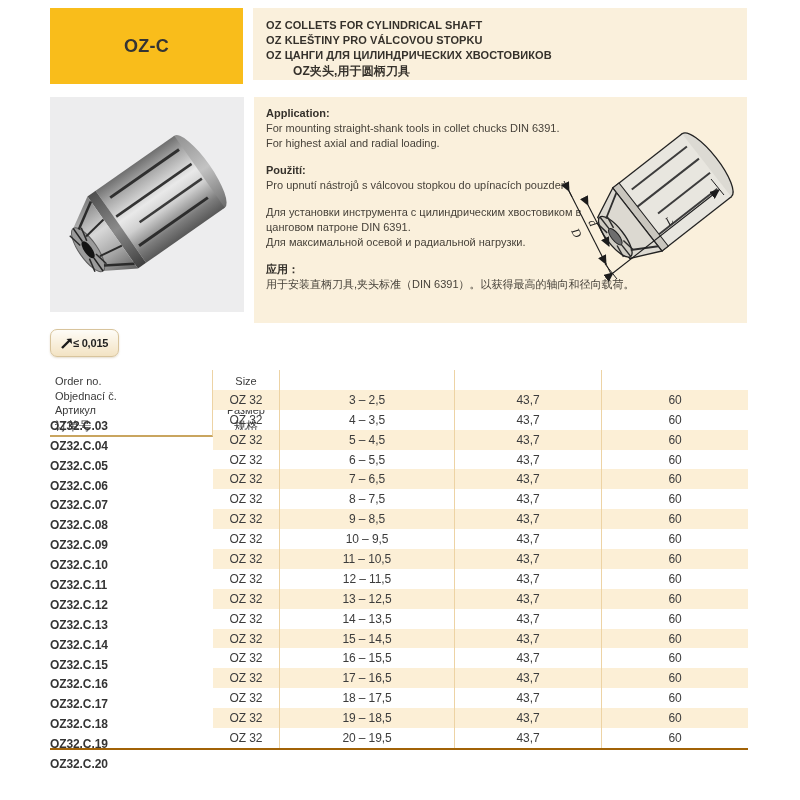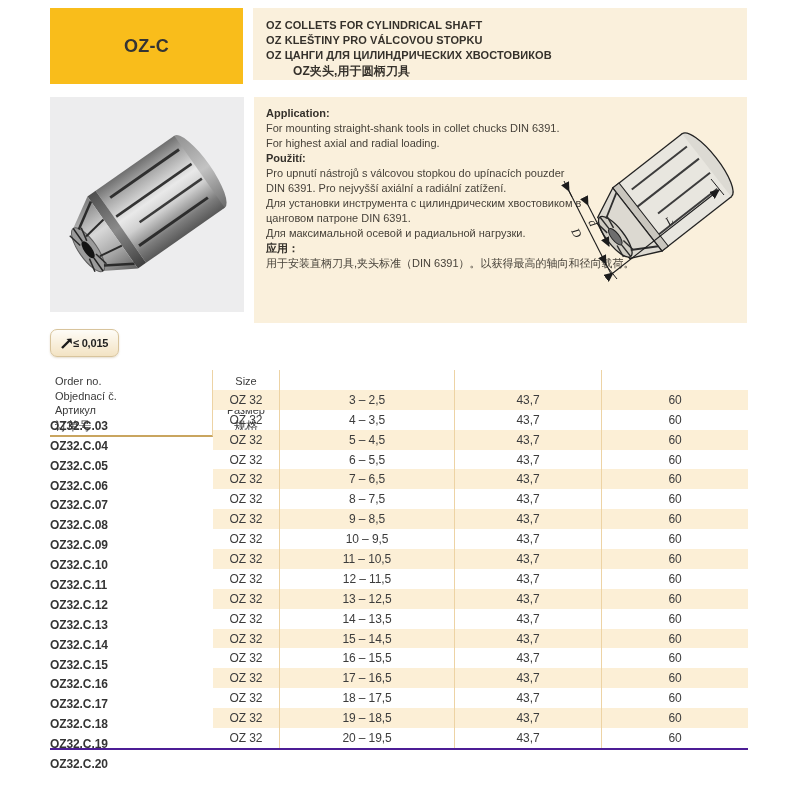--- a/index.html
+++ b/index.html
@@ -32,21 +32,21 @@
     left:50px;top:97px;width:194px;height:215px;
     background:#EDEDEE;
     display:flex;align-items:center;justify-content:center;
   }
   .info-panel{
     left:254px;top:97px;width:493px;height:226px;
     background:#FAF0DC;
     box-sizing:border-box;
   }
   .desc{position:absolute;left:12px;top:9px;width:330px;}
-  .sec{margin-top:0;}
+  .sec{margin-top:12px;}
   .sec:first-child{margin-top:0;}
   .sec-title{font-size:11px;line-height:15px;font-weight:700;color:#35312b;}
   .sec-line{font-size:11px;line-height:15px;color:#47423a;white-space:nowrap;}
   .diagram-wrap{position:absolute;left:293px;top:24px;width:200px;height:175px;}
 
   
   .badge{
     left:50px;top:329px;height:28px;
     display:inline-flex;align-items:center;gap:0;
     padding:0 10px 0 9px;box-sizing:border-box;
@@ -55,21 +55,21 @@
     box-shadow:0 1px 2px rgba(150,120,60,.25);
     font-size:11px;font-weight:700;color:#1f1f1f;letter-spacing:-.2px;
   }
 
   
   .tbl{
     left:50px;top:370px;width:698px;
     display:grid;
     grid-template-columns:163px 67px 175px 147px 146px;
     grid-auto-rows:19.9px;
-    border-bottom:2px solid #4c1d95;
+    border-bottom:2px solid #a16207;
   }
   .hc{
     height:67px;box-sizing:border-box;
     border-bottom:2px solid #C9A55F;
     font-size:11px;line-height:14.5px;color:#3a3a3a;
     padding-top:4px;
   }
   .hc .cjk{font-size:12px;line-height:17px;}
   .hc.left{text-align:left;padding-left:5px;}
   .hc.center{text-align:center;}
@@ -154,21 +154,20 @@
 <div class="abs info-panel">
   <div class="desc">
       <div class="sec">
         <div class="sec-title">Application:</div>
         <div class="sec-line">For mounting straight-shank tools in collet chucks DIN 6391.</div>
         <div class="sec-line">For highest axial and radial loading.</div>
       </div>
       <div class="sec">
         <div class="sec-title">Použití:</div>
         <div class="sec-line">Pro upnutí nástrojů s válcovou stopkou do upínacích pouzder</div>
-        <div class="sec-line">DIN 6391. Pro nejvyšší axiální a radiální zatížení.</div>
       </div>
       <div class="sec">
         <div class="sec-line">Для установки инструмента с цилиндрическим хвостовиком в</div>
         <div class="sec-line">цанговом патроне DIN 6391.</div>
         <div class="sec-line">Для максимальной осевой и радиальной нагрузки.</div>
       </div>
       <div class="sec">
         <div class="sec-title">应用：</div>
         <div class="sec-line">用于安装直柄刀具,夹头标准（DIN 6391）。以获得最高的轴向和径向载荷。</div>
       </div>

